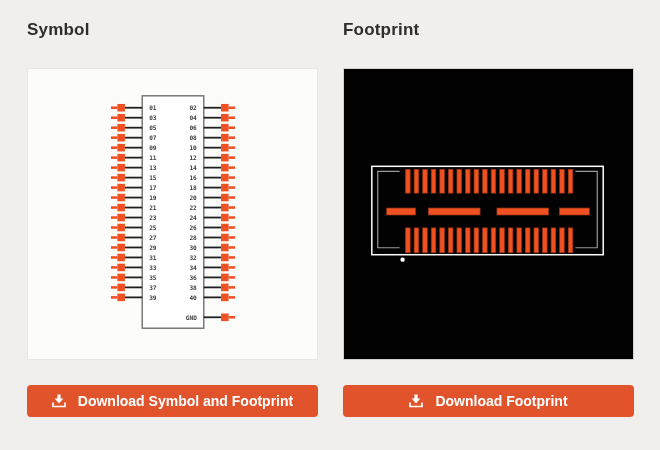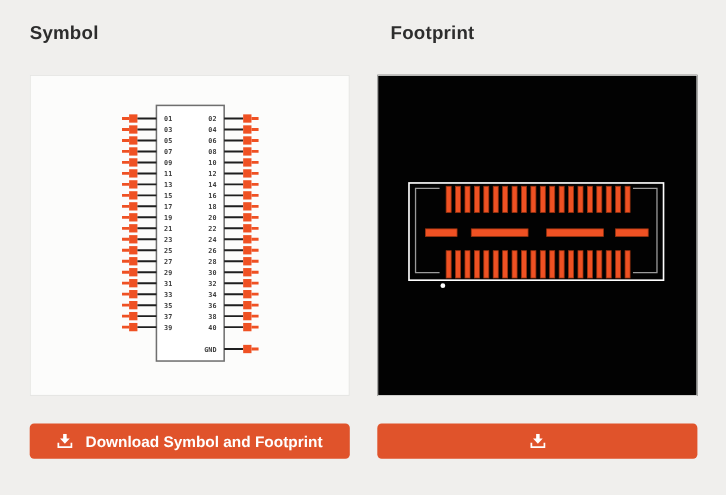--- a/index.html
+++ b/index.html
@@ -10,21 +10,21 @@
     position:relative;
     overflow:hidden;
   }
   .page{position:absolute;inset:0;}
   .heading{
     position:absolute;top:20px;
     font-size:17px;font-weight:700;color:#2d2d2d;
     letter-spacing:.2px;
   }
   #symbol-heading{left:27px;}
-  #footprint-heading{left:343px;margin-left:12px;}
+  #footprint-heading{left:343px;}
   .card{
     position:absolute;top:68px;width:291px;height:292px;
     box-sizing:border-box;
   }
   #symbol-card{
     left:27px;
     background:#fcfcfb;
     border:1px solid #e6e6e4;
   }
   #footprint-card{
@@ -287,15 +287,16 @@
     </svg>
     <span>Download Symbol and Footprint</span>
   </button>
 
   <button class="dl-btn" id="download-footprint-btn">
     <svg class="dl-icon" viewBox="0 0 14 14">
       <rect x="5.4" y="0.5" width="3.2" height="4.6" fill="#ffffff"></rect>
       <polygon points="2.6,4.6 11.4,4.6 7,9.4" fill="#ffffff"></polygon>
       <path d="M1 8.5 V12.5 H13 V8.5" fill="none" stroke="#ffffff" stroke-width="1.7"></path>
     </svg>
+    <span>Download Footprint</span>
   </button>
 
 </div>
 
 </body></html>

